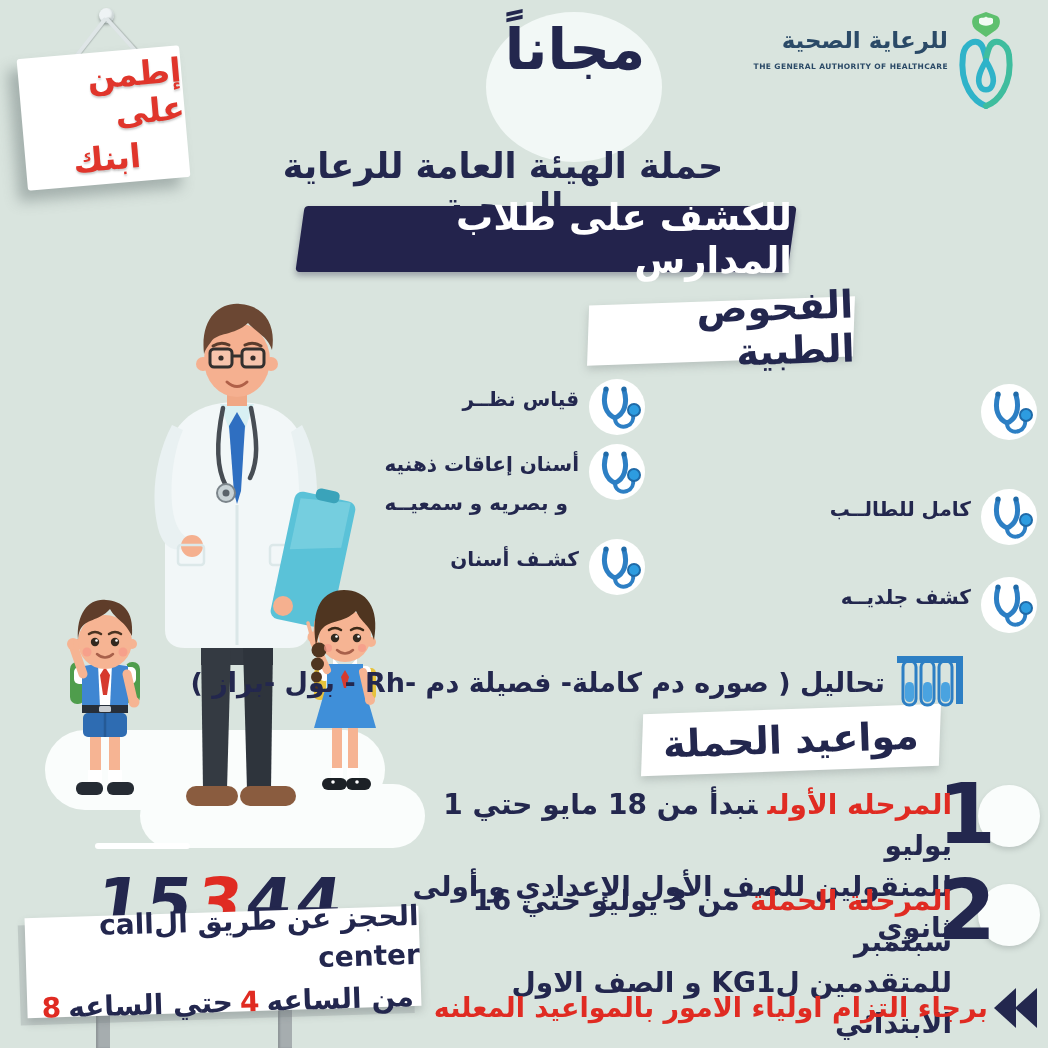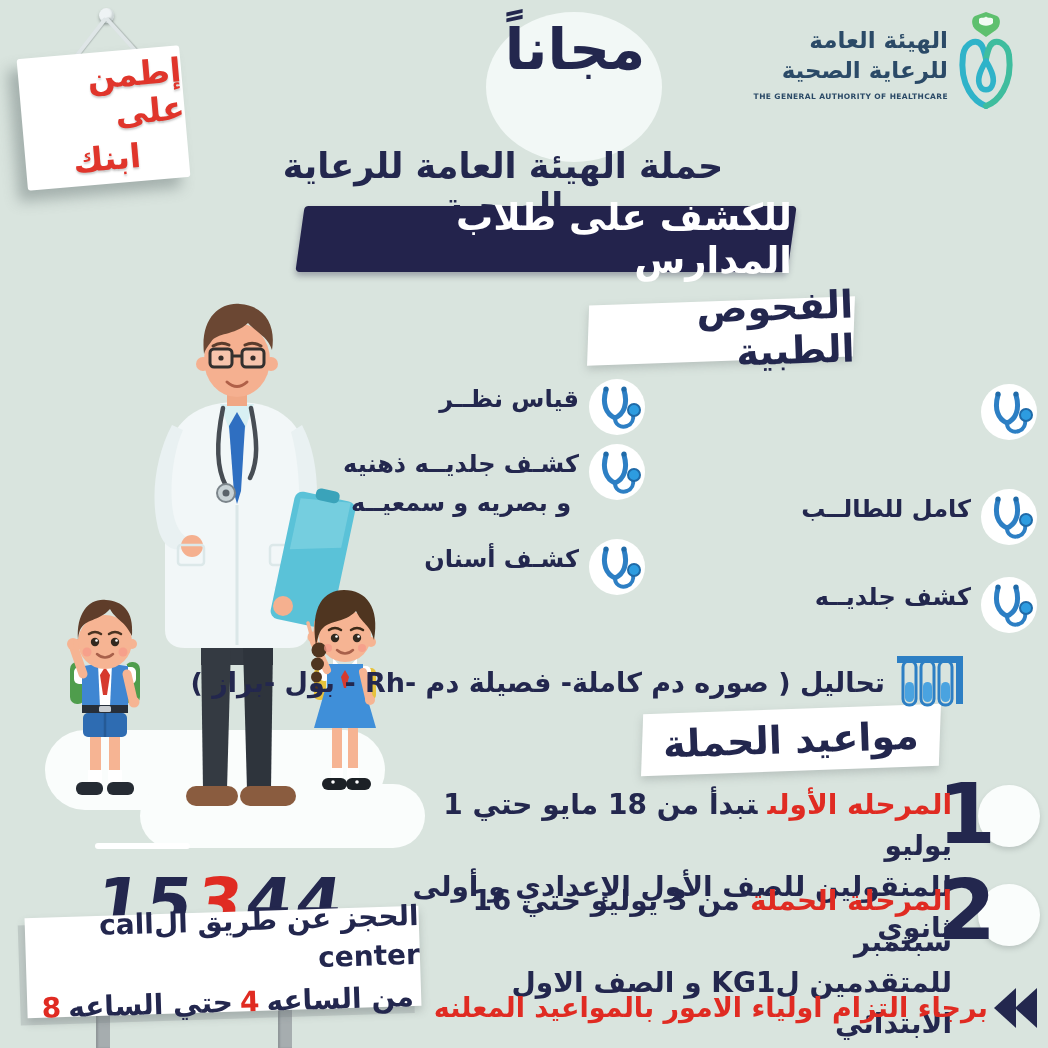--- a/index.html
+++ b/index.html
@@ -46,21 +46,21 @@
 
   
   .plate{ background:#fff; box-shadow:0 4px 8px rgba(120,130,130,.35);
           display:flex; align-items:center; justify-content:center; }
   .plate1{ left:588px; top:301px; width:266px; height:60px; transform:rotate(-2deg) skewX(-4deg); }
   .plate2{ left:642px; top:709px; width:298px; height:62px; transform:rotate(-2deg) skewX(-4deg); }
   .plate span{ transform:skewX(4deg); font-size:38px; font-weight:bold; color:#23274e; }
 
   
   .exam{ display:flex; direction:rtl; align-items:flex-start; gap:9px; }
-  .exam .txt{ text-align:center; font-size:24px; font-weight:bold; line-height:39px; color:#23274e; padding-top:2px; }
+  .exam .txt{ text-align:left; font-size:20px; font-weight:bold; line-height:39px; color:#23274e; padding-top:2px; }
   .icon-circ{ width:58px; height:58px; flex:0 0 58px; }
 
   
   .tests{ right:83px; top:652px; display:flex; direction:rtl; align-items:center; gap:10px; }
   .tests .txt{ font-size:27px; font-weight:bold; white-space:nowrap; }
 
   
   .ph-circle{ width:62px; height:62px; border-radius:50%; background:#fafdfc; box-shadow:0 3px 5px rgba(120,130,130,.3); }
   .ph-num{ font-size:84px; font-weight:bold; color:#23274e; line-height:1; }
   .ph-text{ direction:rtl; font-size:28px; font-weight:bold; line-height:41px; }
@@ -97,21 +97,20 @@
   </div>
 
   <div class="abs free-circle"></div>
   <div class="abs free rtl">مجاناً</div>
   <div class="abs campaign rtl">حملة الهيئة العامة للرعاية الصحية</div>
   <div class="abs banner">
     <span class="rtl">للكشف على طلاب المدارس</span>
   </div>
 
   <div class="abs logo-text">
-    <div class="l1">الهيئة العامة</div>
     <div class="l2">للرعاية الصحية</div>
     <div class="en">THE GENERAL AUTHORITY OF HEALTHCARE</div>
   </div>
   <svg class="abs logo-icon" width="72" height="104" viewBox="0 0 72 104">
     <path d="M36,2 L47,6 C51,8 51,16 46,20 L36,27 L26,20 C21,16 21,8 25,6 Z" fill="#5ec06e"></path>
     <path d="M29,9 C31,6.5 33.5,9 36,6.5 C38.5,9 41,6.5 43,9 L43,13 C40,16.5 32,16.5 29,13 Z" fill="#ffffff" opacity="0.92"></path>
     <path d="M36,96 C25,92 9,76 13,45 C15,33 27,27 32,36 C34,40 35,44 36,49" fill="none" stroke="#2fb3c9" stroke-width="6" stroke-linecap="round"></path>
     <path d="M36,96 C47,92 63,76 59,45 C57,33 45,27 40,36 C38,40 37,44 36,49" fill="none" stroke="#3fbd9e" stroke-width="6" stroke-linecap="round"></path>
     <path d="M36,51 C30,61 26.5,69 30,76 C32.5,81 39.5,81 42,76 C45.5,69 42,61 36,51 Z" fill="none" stroke="#2fb3c9" stroke-width="5.5" stroke-linejoin="round"></path>
   </svg>
@@ -264,21 +263,21 @@
   <div class="abs exam" style="right:402px; top:443px;">
     <svg class="icon-circ" viewBox="0 0 58 58">
       <circle cx="29" cy="29" r="28" fill="#fff"></circle>
       <path d="M18,12 C14,26 18,36 27,40 C36,36 40,26 36,12" fill="none" stroke="#2d7fc4" stroke-width="5" stroke-linecap="round"></path>
       <path d="M27,40 C27,47 33,50 39,48 C44,46 46,41 45,36" fill="none" stroke="#2d7fc4" stroke-width="4" stroke-linecap="round"></path>
       <circle cx="46" cy="32" r="6" fill="#2d9ce0" stroke="#1f6aa8" stroke-width="2"></circle>
       <circle cx="18" cy="11" r="2.6" fill="#1f6aa8"></circle>
         <circle cx="36" cy="11" r="2.6" fill="#1f6aa8"></circle>
     </svg>
     <div class="txt">
-      <div>كشـف جلديــه ذهنيه</div>
+      <div>أسنان إعاقات ذهنيه</div>
       <div>و بصريه و سمعيــه</div>
     </div>
   </div>
 
   <div class="abs exam" style="right:402px; top:538px;">
     <svg class="icon-circ" viewBox="0 0 58 58">
       <circle cx="29" cy="29" r="28" fill="#fff"></circle>
       <path d="M18,12 C14,26 18,36 27,40 C36,36 40,26 36,12" fill="none" stroke="#2d7fc4" stroke-width="5" stroke-linecap="round"></path>
       <path d="M27,40 C27,47 33,50 39,48 C44,46 46,41 45,36" fill="none" stroke="#2d7fc4" stroke-width="4" stroke-linecap="round"></path>
       <circle cx="46" cy="32" r="6" fill="#2d9ce0" stroke="#1f6aa8" stroke-width="2"></circle>

